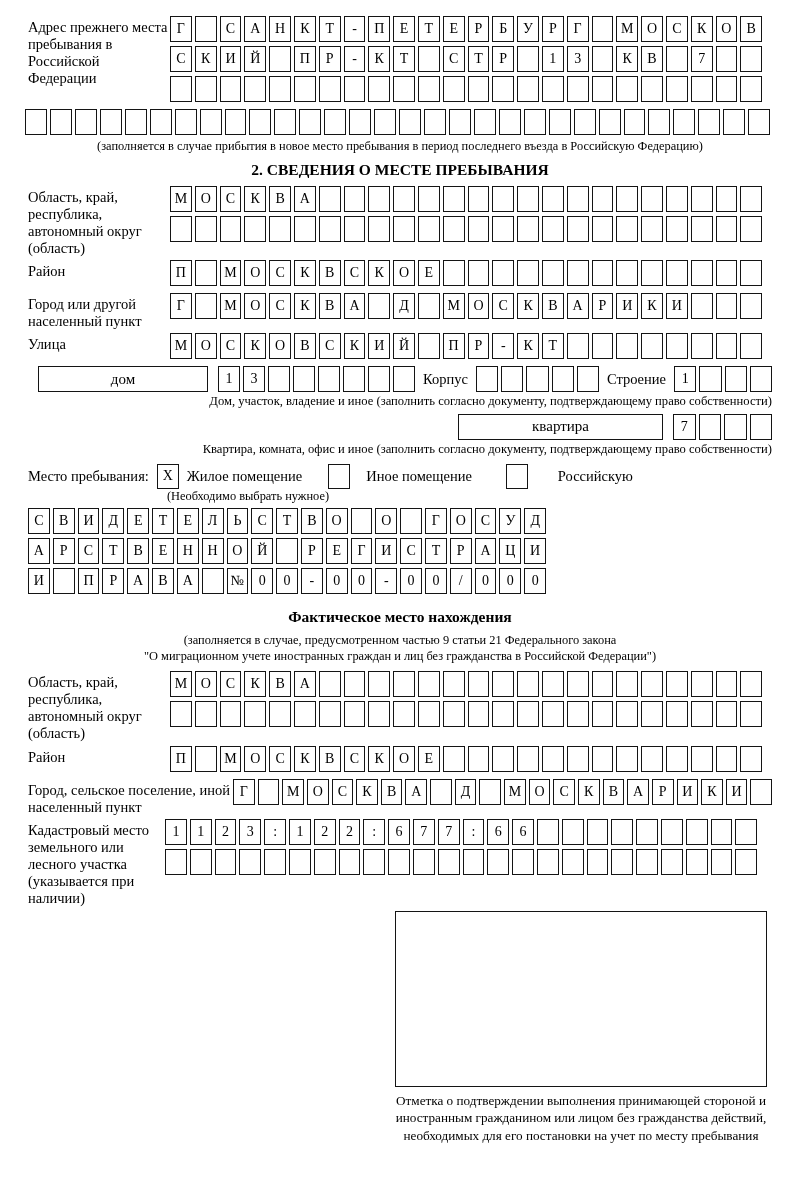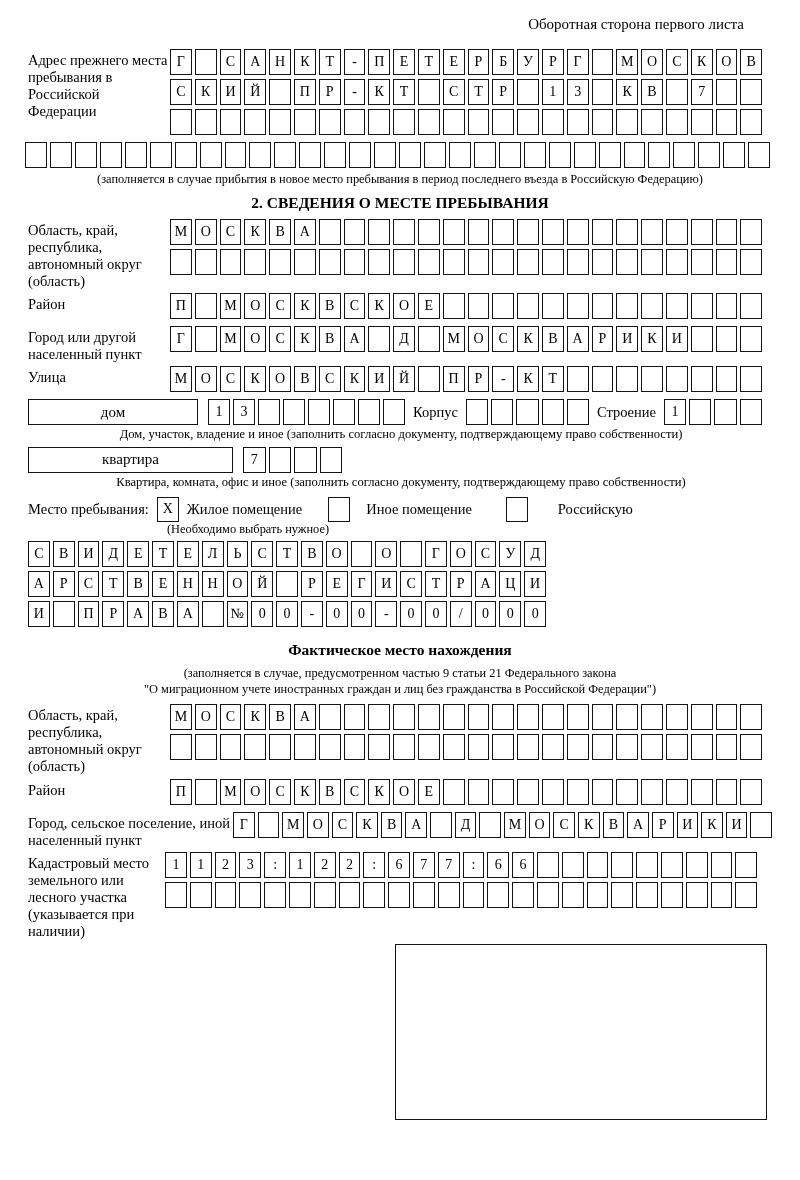--- a/index.html
+++ b/index.html
@@ -29,24 +29,24 @@
   .bw123 { width:123px; }
   .bw98  { width:98px; }
   .bw99  { width:99px; }
   .cell {
     flex:1 1 0; min-width:0; height:26px;
     border:1.6px solid #141414;
     display:flex; align-items:center; justify-content:center;
     font-size:14px; background:#fff;
   }
   .caption { font-size:12.4px; text-align:center; line-height:1.25; }
-  .cap-left { text-align:center; font-size:12.6px; margin:1px 0 4px 2px; }
+  .cap-left { text-align:right; font-size:12.6px; margin:1px 0 4px 2px; }
   .sec-title { font-weight:bold; text-align:center; font-size:15.5px; margin:6px 0 7px 0; }
 
-  .houserow { display:flex; align-items:center; margin:2px 0 2px 0; }
+  .houserow { display:flex; align-items:center; margin:2px 0 2px 0;justify-content:flex-end; }
   .typebox {
     height:26px; border:1.6px solid #141414; display:flex; align-items:center; justify-content:center;
     font-size:15px; background:#fff;
   }
   .tb170 { width:170px; flex:0 0 170px; margin-right:10px; }
   .tb205 { width:205px; flex:0 0 205px; margin-right:10px; }
   .inlabel { font-size:14.5px; padding:0 8px; white-space:nowrap; }
 
   .stayrow { display:flex; align-items:center; font-size:14.5px; margin-top:6px;text-align:center; }
   .cb {
@@ -60,21 +60,20 @@
   .stamp-caption {
     width:420px; margin-left:343px; margin-top:5px;
     font-size:13.2px; line-height:1.3; text-align:center;
   }
 </style>
 </head>
 <body>
 
 <div class="page">
 
-  <div class="hdr-note">Оборотная сторона первого листа</div>
 
   <div class="field">
     <div class="flabel w142">Адрес прежнего места пребывания в Российской Федерации</div>
     <div class="boxcol">
       <div class="boxrow bw592">
           <div class="cell">Г</div>
           <div class="cell"></div>
           <div class="cell">С</div>
           <div class="cell">А</div>
           <div class="cell">Н</div>
@@ -634,14 +633,15 @@
           <div class="cell"></div>
           <div class="cell"></div>
           <div class="cell"></div>
           <div class="cell"></div>
           <div class="cell"></div>
         </div>
     </div>
   </div>
 
   <div class="stamp-box"></div>
+  <div class="stamp-caption">Отметка о подтверждении выполнения принимающей стороной и иностранным гражданином или лицом без гражданства действий, необходимых для его постановки на учет по месту пребывания</div>
 
 </div>
 
 </body></html>

